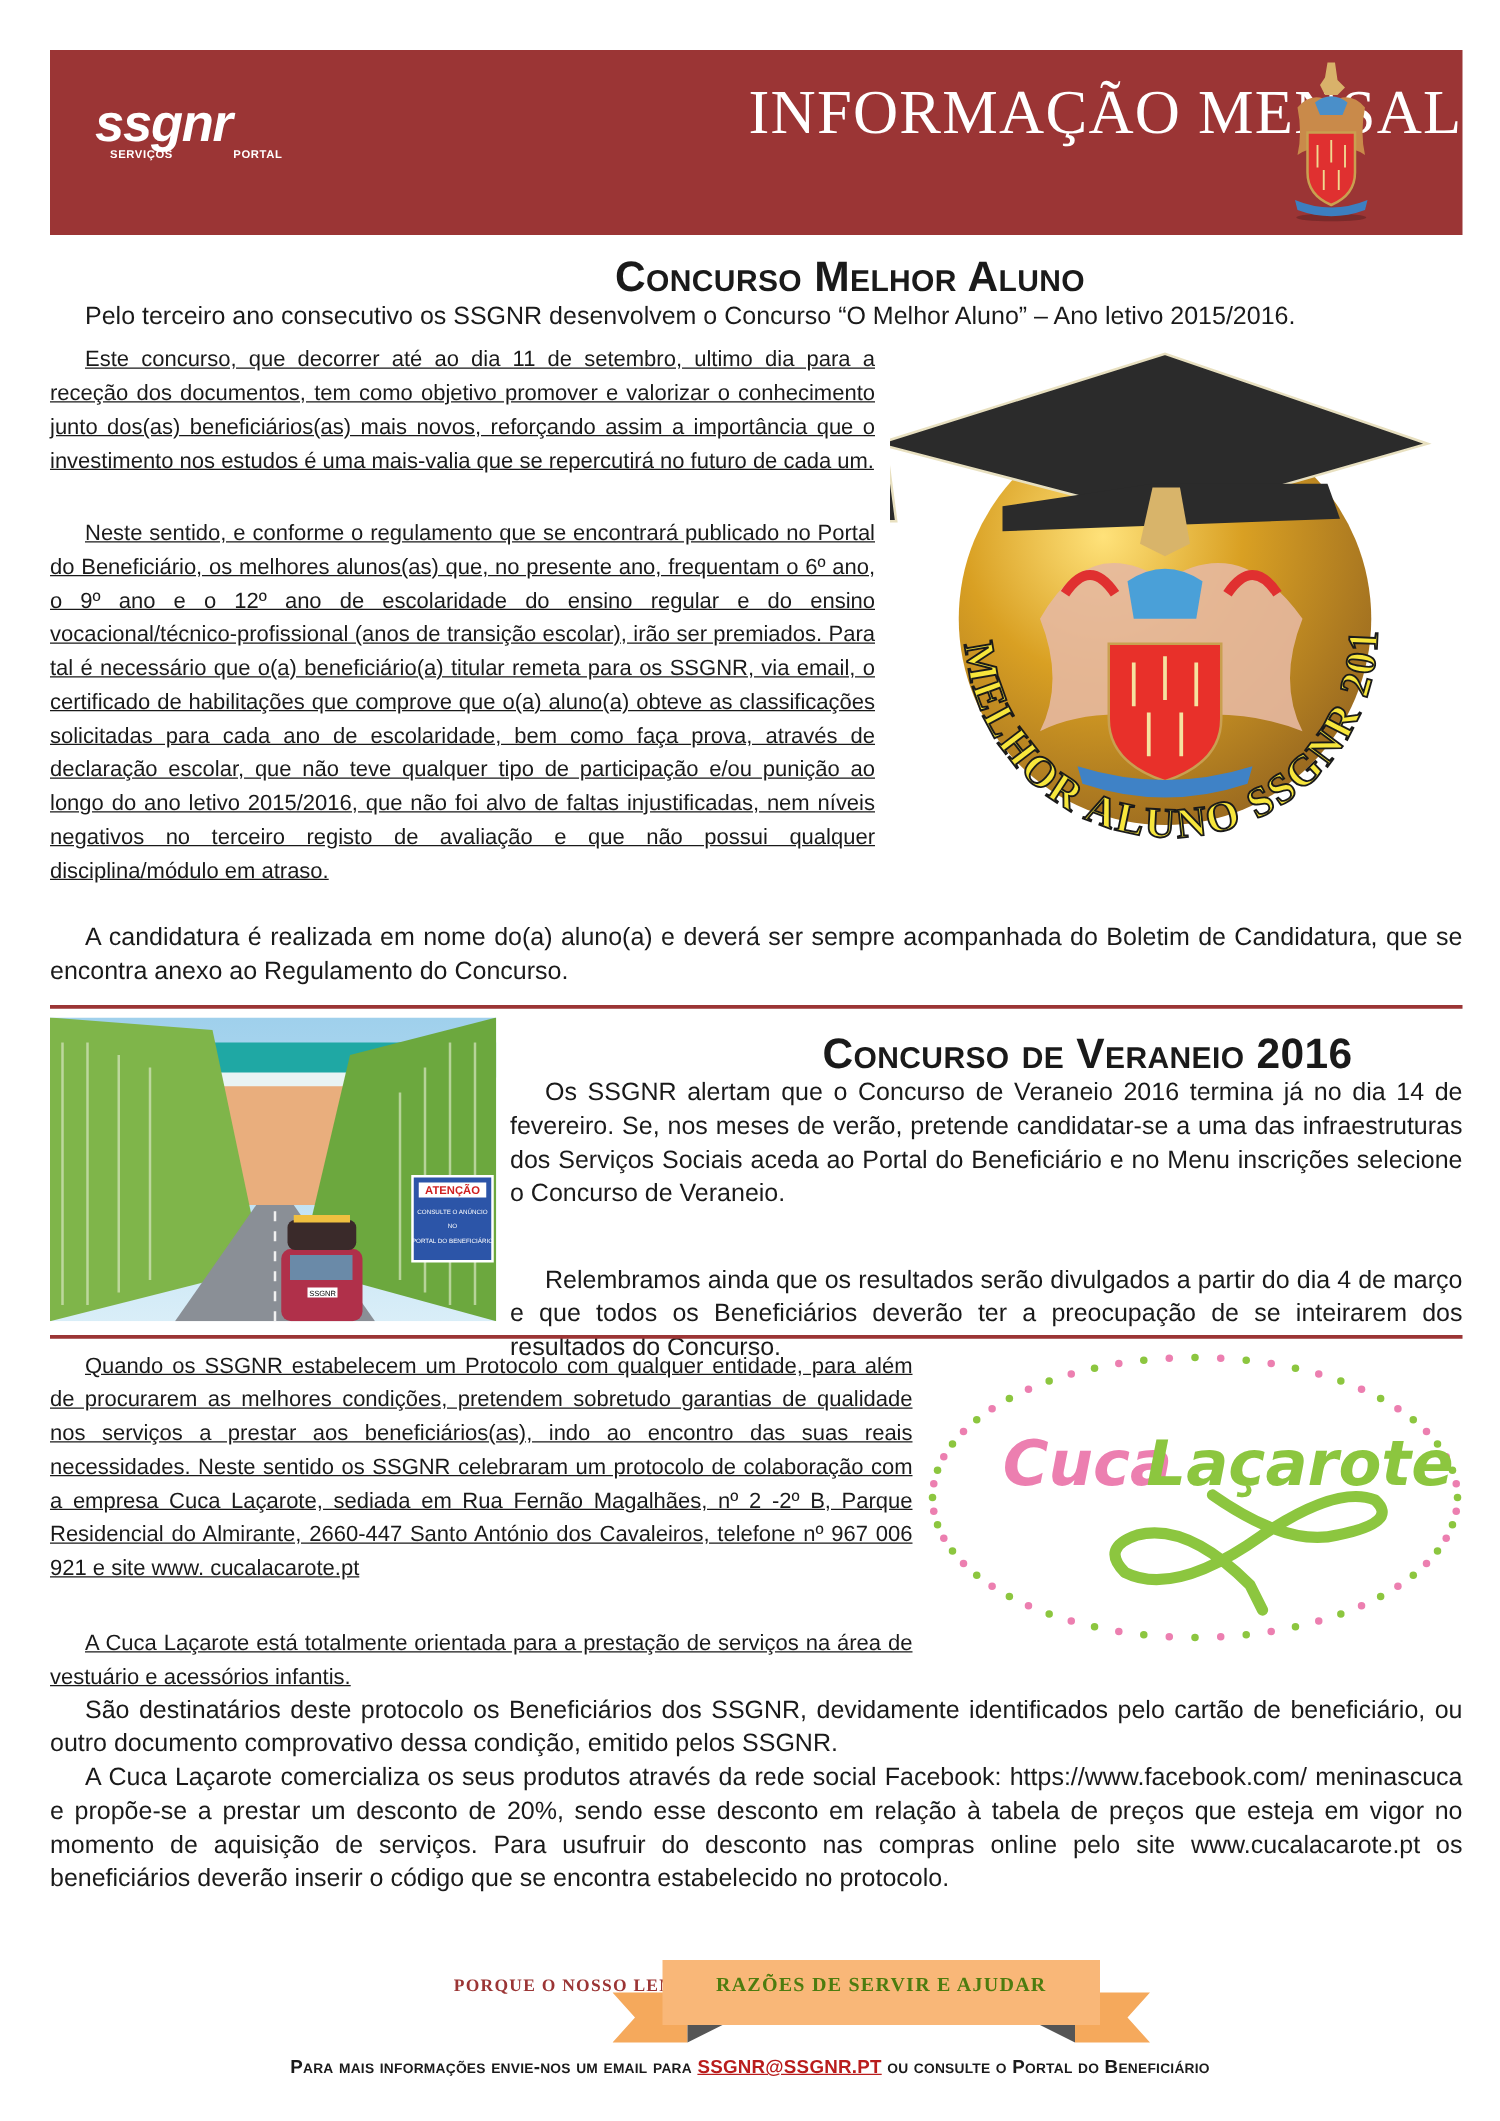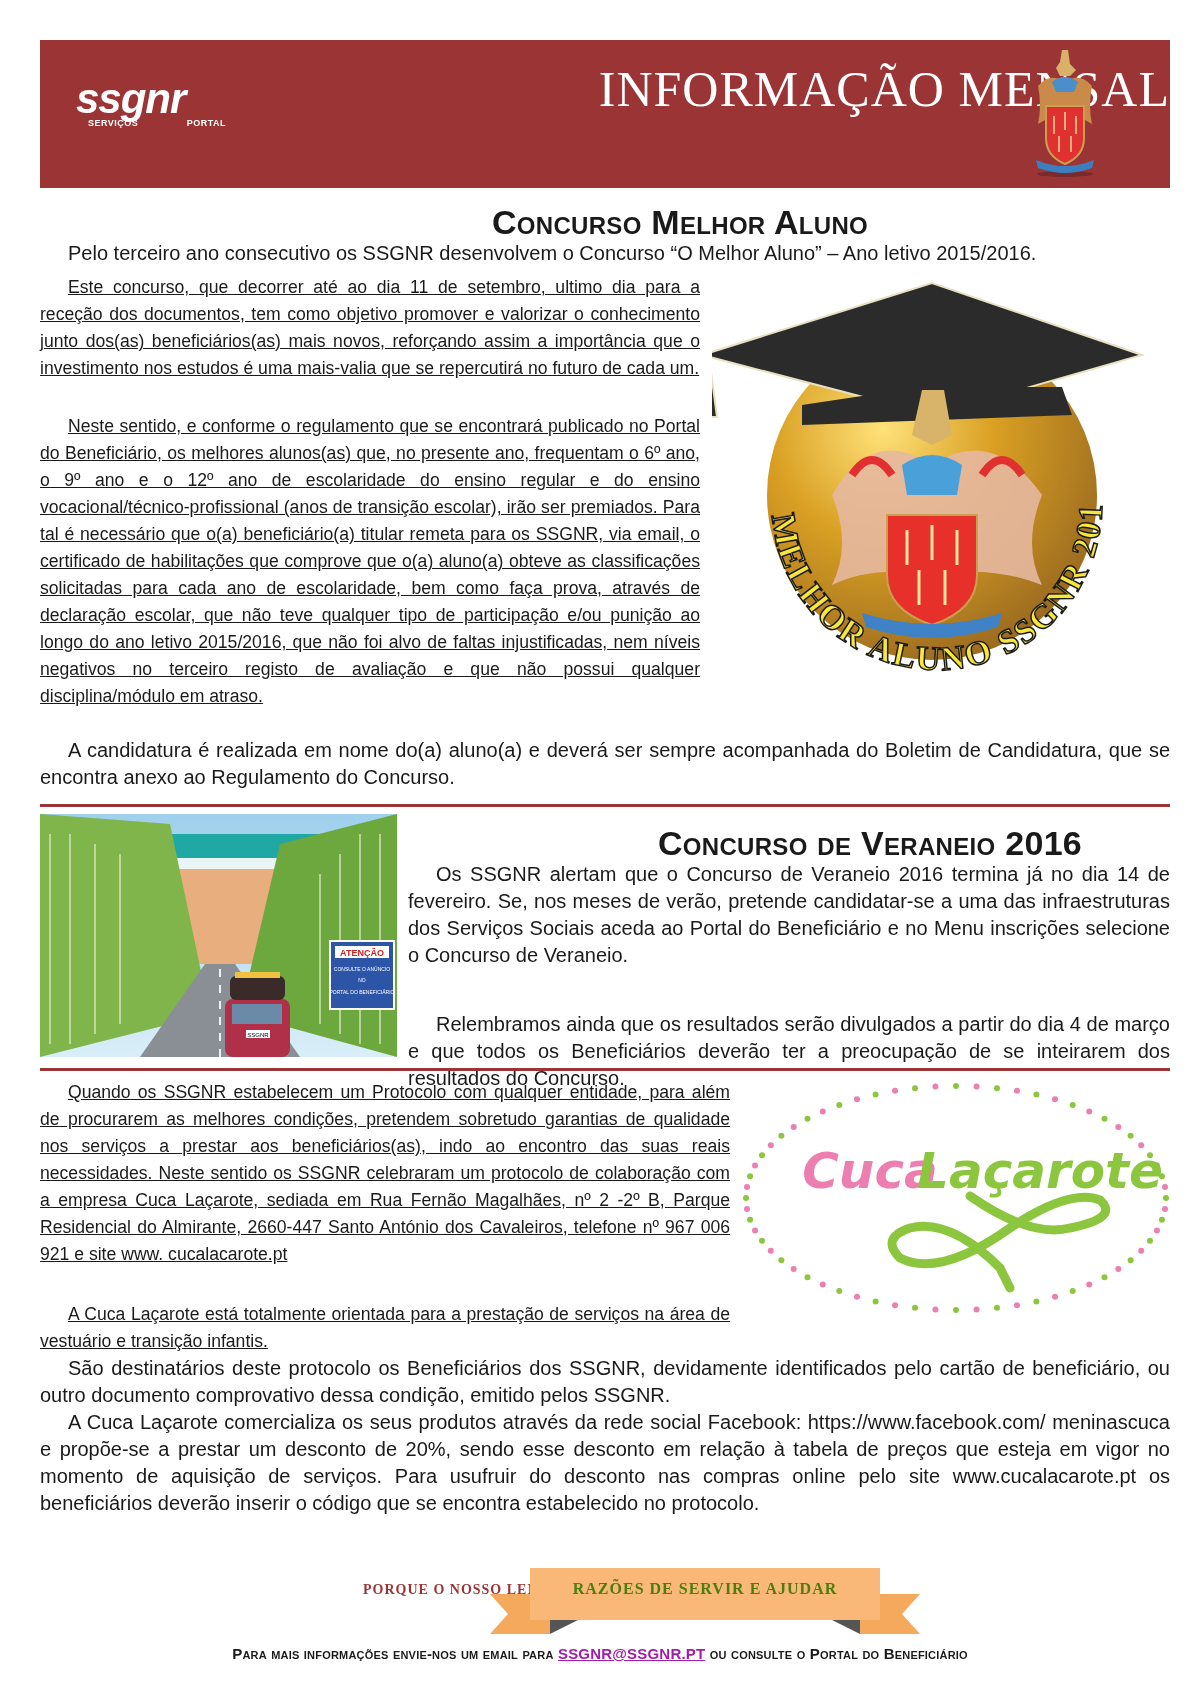--- a/index.html
+++ b/index.html
@@ -50,21 +50,21 @@
     .ribbon-label {
       position: absolute; left: 0; right: 0; top: 12px; text-align: center;
       font-family: "Liberation Serif", serif; font-weight: bold; font-size: 16px;
       color: #4d7c0f; letter-spacing: 1px;
     }
     .footer {
       position: absolute; left: 0; right: 0; top: 1645px; text-align: center;
       font-family: "Liberation Sans", sans-serif; font-weight: bold; font-size: 15px;
       font-variant: small-caps; color: #1a1a1a; letter-spacing: 0.2px;
     }
-    .footer a { color: #a21caf; text-decoration: underline; }
+    .footer a { color: #b91c1c; text-decoration: underline; }
   </style>
 </head>
 <body>
 
 <div class="header">
   <div class="logo">
     <span class="logo-main">ssgnr</span>
     <div class="logo-sub">
       <span>SERVIÇOS</span>
       <span>PORTAL</span>
@@ -253,21 +253,21 @@
       <circle cx="410.0147018273702" cy="77.13945557510988" r="3" fill="#8cc63f"></circle>
       <circle cx="416.95747050376383" cy="87.4881161475002" r="3" fill="#ec7fb0"></circle>
       <circle cx="421.9649088846784" cy="98.14988393419358" r="3" fill="#8cc63f"></circle>
       <circle cx="424.9887926011613" cy="109.02208028308922" r="3" fill="#ec7fb0"></circle>
     </g>
   <text x="130" y="110" text-anchor="middle" font-family="DejaVu Sans, sans-serif" font-style="italic" font-weight="bold" font-size="50" id="cucaWord1" fill="#ec7fb0">Cuca</text>
   <text x="300" y="110" text-anchor="middle" font-family="DejaVu Sans, sans-serif" font-style="italic" font-weight="bold" font-size="50" id="cucaWord2" fill="#8cc63f">Laçarote</text>
   <path d="M230 118 Q290 160 330 150 Q380 140 360 122 Q330 110 270 150 Q200 200 160 180 Q140 160 170 150 Q210 140 260 190 L270 210" fill="none" stroke-width="9" stroke-linecap="round" id="bowPath" stroke="#8cc63f"></path>
 </svg>
 
-<div class="para narrow" style="left:40px; top:1301px; width:690px;">A Cuca Laçarote está totalmente orientada para a prestação de serviços na área de vestuário e transição infantis.</div>
+<div class="para narrow" style="left:40px; top:1301px; width:690px;">A Cuca Laçarote está totalmente orientada para a prestação de serviços na área de vestuário e acessórios infantis.</div>
 
 <div class="para" style="left:40px; top:1355px; width:1130px;">São destinatários deste protocolo os Beneficiários dos SSGNR, devidamente identificados pelo cartão de beneficiário, ou outro documento comprovativo dessa condição, emitido pelos SSGNR.</div>
 
 <div class="para" style="left:40px; top:1409px; width:1130px;">A Cuca Laçarote comercializa  os seus produtos  através da  rede  social  Facebook: https://www.facebook.com/ meninascuca e propõe-se a prestar um desconto de 20%, sendo esse desconto em relação à tabela de preços que esteja em vigor no momento de aquisição de serviços. Para usufruir do desconto nas compras online pelo site www.cucalacarote.pt os beneficiários deverão inserir o código que se encontra estabelecido no protocolo.</div>
 
 <div class="lema-text">PORQUE O NOSSO LEMA É</div>
 <div class="ribbon">
   <svg width="430" height="72" viewBox="0 0 430 72" style="position:absolute; left:0; top:0;">
     <polygon points="0,26 60,26 60,66 0,66 18,46" fill="#f5a95c"></polygon>
     <polygon points="430,26 370,26 370,66 430,66 412,46" fill="#f5a95c"></polygon>

